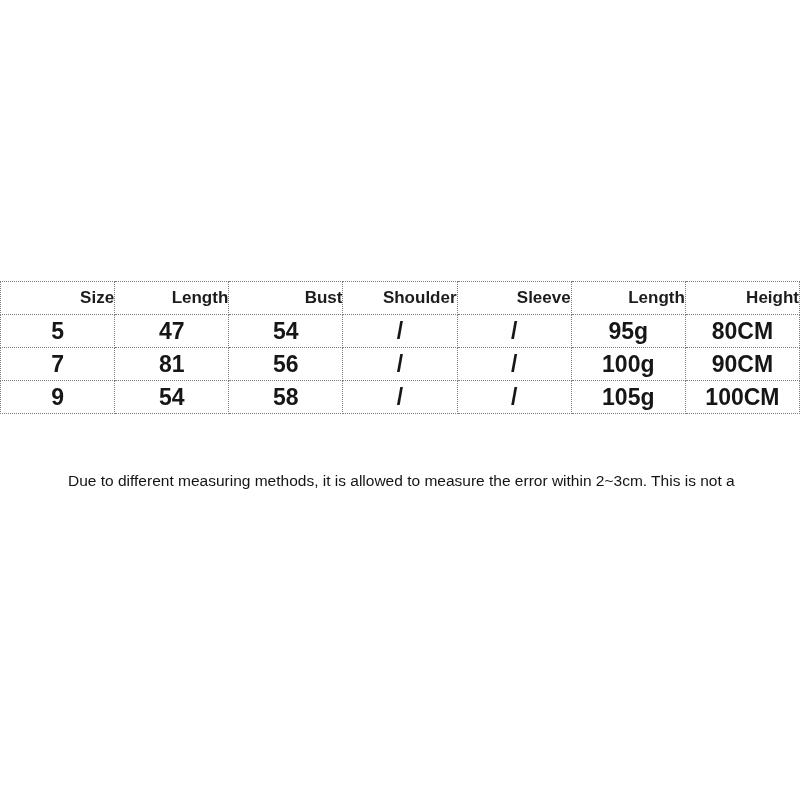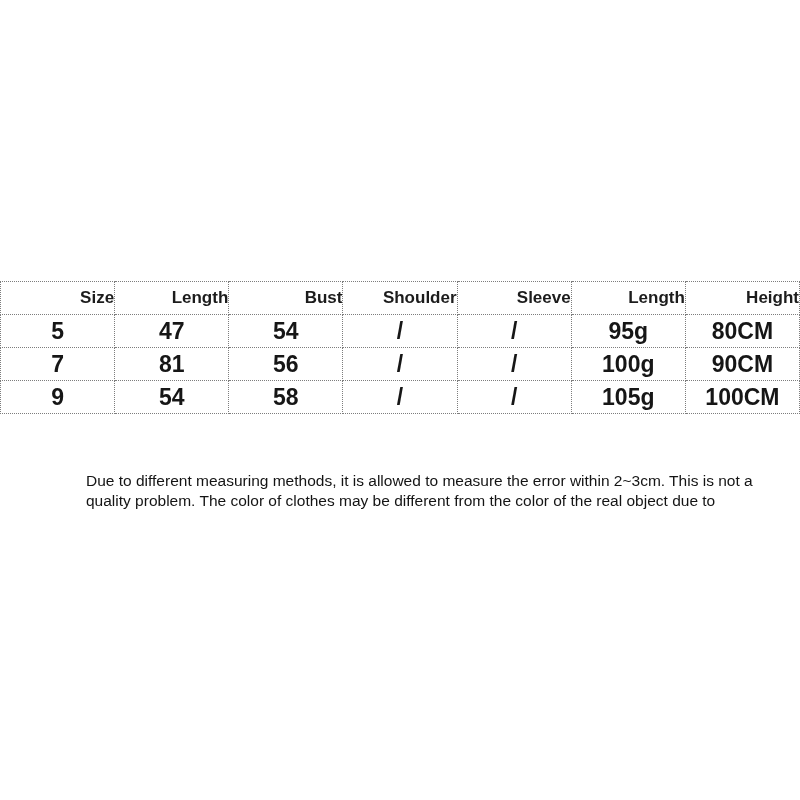--- a/index.html
+++ b/index.html
@@ -38,21 +38,21 @@
     text-align: right;
   }
   .size-table td {
     height: 33px;
     font-size: 23px;
     font-weight: 700;
     color: #161616;
   }
   .disclaimer {
     position: absolute;
-    left: 86px;
+    left: 68px;
     top: 471px;
     font-size: 15.5px;
     line-height: 20.3px;
     font-weight: 400;
     color: #141414;
     white-space: nowrap;
   }
 </style>
 </head>
 <body>
@@ -97,16 +97,15 @@
         <td>/</td>
         <td>/</td>
         <td>105g</td>
         <td>100CM</td>
       </tr>
     </tbody>
   </table>
 
   <div class="disclaimer">
     <div>Due to different measuring methods, it is allowed to measure the error within 2~3cm. This is not a</div>
-    <div>quality problem. The color of clothes may be different from the color of the real object due to</div>
   </div>
 
 </div>
 
 </body></html>

